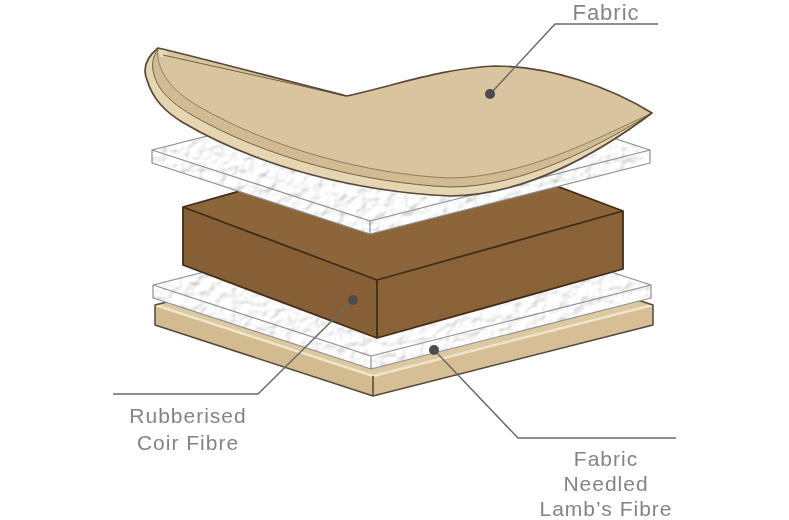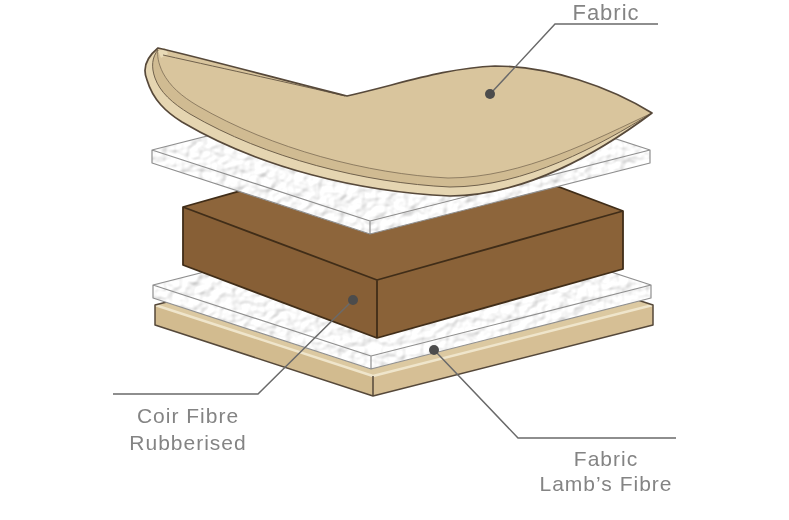--- a/index.html
+++ b/index.html
@@ -127,22 +127,23 @@
       <circle cx="353" cy="300" r="5" fill="#4c4c4c"></circle>
 
       <polyline class="leader" points="676,438 518,438 437,353" stroke="#6a6a6a"></polyline>
       <circle cx="434" cy="350" r="5" fill="#4c4c4c"></circle>
     </g>
   </svg>
 
   <div class="label" id="fabric-label" style="color: rgb(132, 132, 132);">Fabric</div>
 
   <div class="label" id="coir-label" style="color: rgb(132, 132, 132);">
+    <div>Rubberised</div>
     <div>Coir Fibre</div>
-    <div>Rubberised</div>
   </div>
 
   <div class="label" id="wool-label" style="color: rgb(132, 132, 132);">
     <div>Fabric</div>
+    <div>Needled</div>
     <div>Lamb’s Fibre</div>
   </div>
 
 </div>
 
 </body></html>

